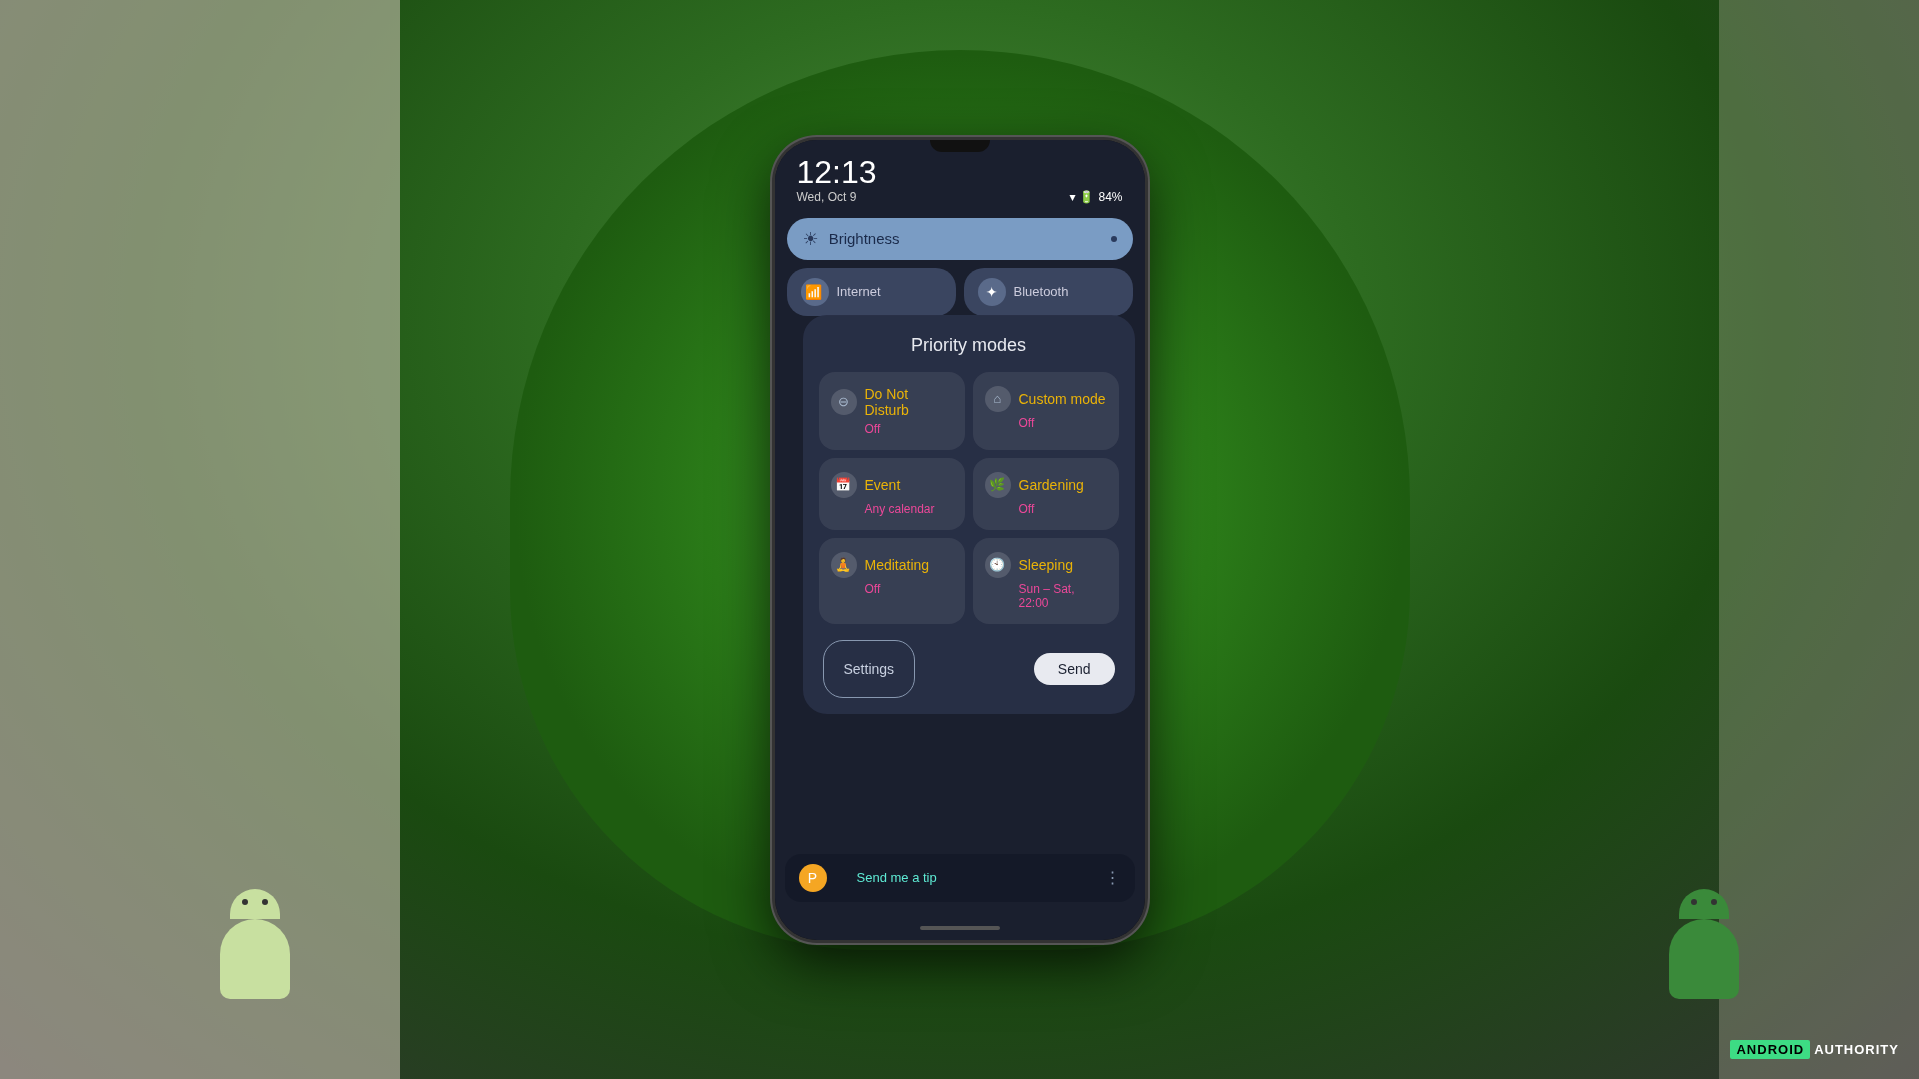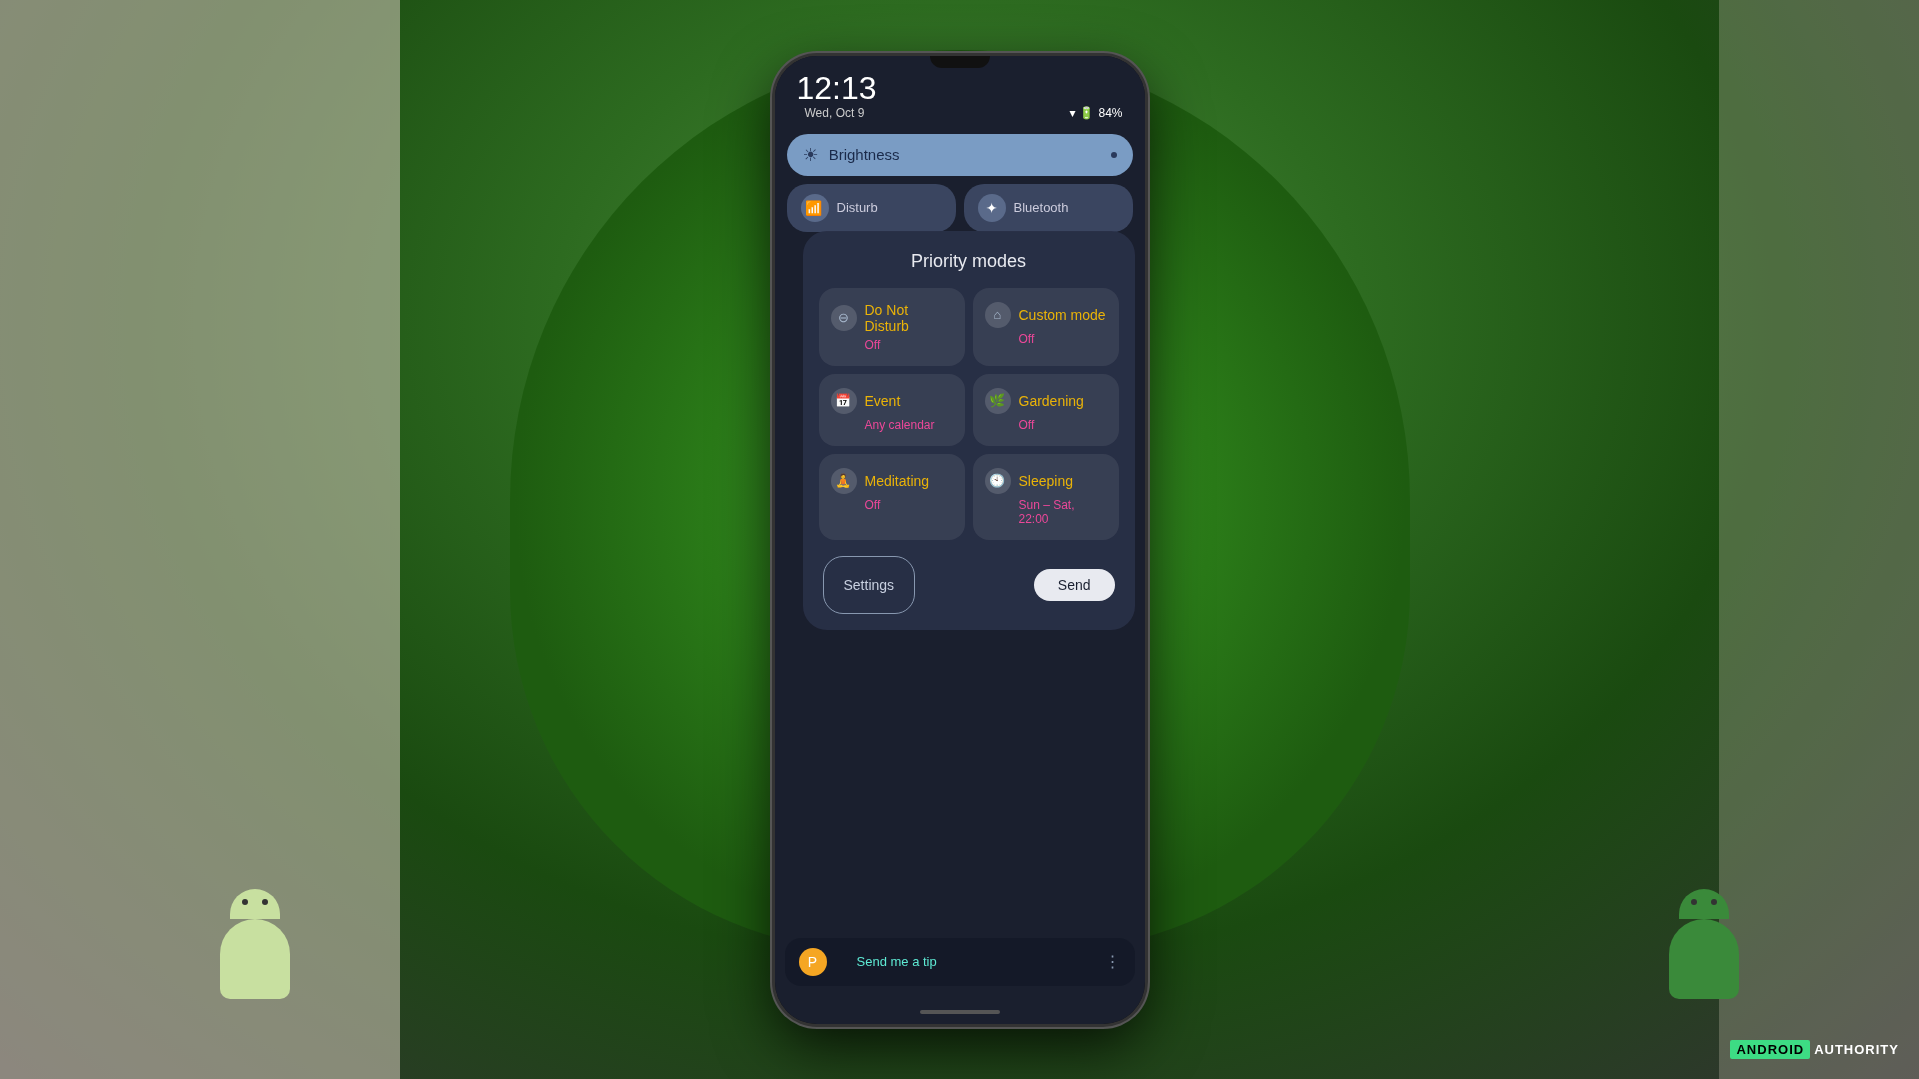--- a/index.html
+++ b/index.html
@@ -72,21 +72,21 @@
     }
     .android-authority .aa-authority {
       color: white;
       font-size: 13px;
     }
 
     
     .phone {
       position: relative;
       width: 370px;
-      height: 968px;
+      height: 800px;
       background: #111;
       border-radius: 42px;
       box-shadow: 0 0 0 3px #333, 0 0 0 5px #555, 0 20px 60px rgba(0,0,0,0.8);
       z-index: 5;
       overflow: hidden;
       display: flex;
       flex-direction: column;
     }
 
     .phone-screen {
@@ -110,21 +110,20 @@
     .time {
       font-size: 32px;
       font-weight: 300;
       color: white;
       line-height: 1;
     }
     .date {
       font-size: 12px;
       color: #ccc;
       margin-top: 2px;
-      margin-left: 8px;
     }
     .status-icons {
       display: flex;
       align-items: center;
       gap: 4px;
       color: white;
       font-size: 12px;
     }
 
     
@@ -435,21 +434,21 @@
 
       <div class="brightness-row">
         <span class="brightness-icon">☀</span>
         <span class="brightness-label">Brightness</span>
         <span class="brightness-dot"></span>
       </div>
 
       <div class="quick-tiles-row">
         <div class="quick-tile">
           <div class="quick-tile-icon">📶</div>
-          <span class="quick-tile-label">Disturb</span>
+          <span class="quick-tile-label">Internet</span>
         </div>
         <div class="quick-tile">
           <div class="quick-tile-icon">✦</div>
           <span class="quick-tile-label">Bluetooth</span>
         </div>
       </div>
     </div>
 
     <div class="priority-modal">
       <div class="priority-title">Priority modes</div>

